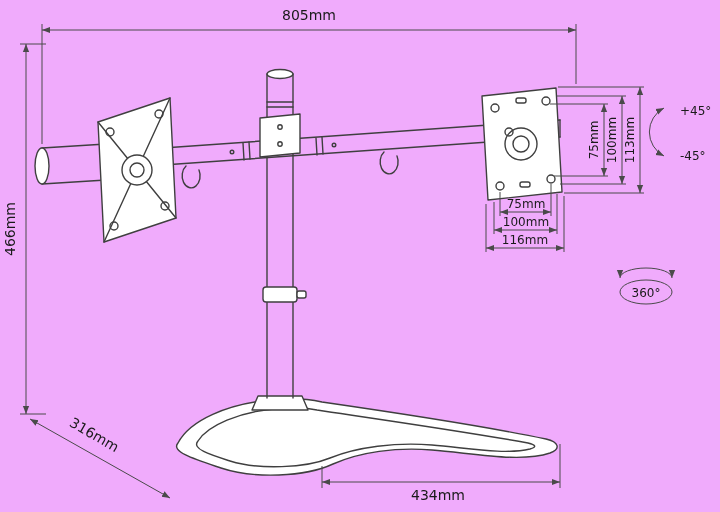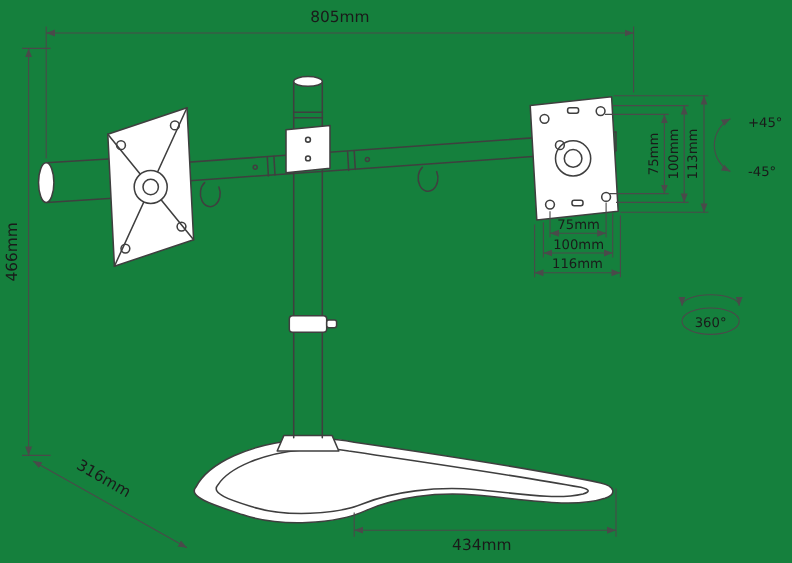--- a/index.html
+++ b/index.html
@@ -1,16 +1,16 @@
 <!DOCTYPE html>
 <html><head>
 <meta charset="utf-8">
 <style>
   html,body{margin:0;padding:0;background:#ffffff;}
-  .canvas{width:720px;height:512px;position:relative;background:#15803d;overflow:hidden;}
+  .canvas{width:720px;height:512px;position:relative;background:#f0abfc;overflow:hidden;}
   svg{display:block;}
   text{font-family:"DejaVu Sans","Liberation Sans",sans-serif;fill:#1a1a1a;}
   .dim-text{font-size:14px;}
   .dim-text-sm{font-size:12px;}
   .draw{stroke:#3f3f3f;stroke-width:1.4;fill:none;stroke-linecap:round;stroke-linejoin:round;}
   .draw-fill{stroke:#3f3f3f;stroke-width:1.4;fill:#ffffff;stroke-linejoin:round;}
   .dim{stroke:#4a4a4a;stroke-width:1;fill:none;}
 </style>
 </head>
 <body>

